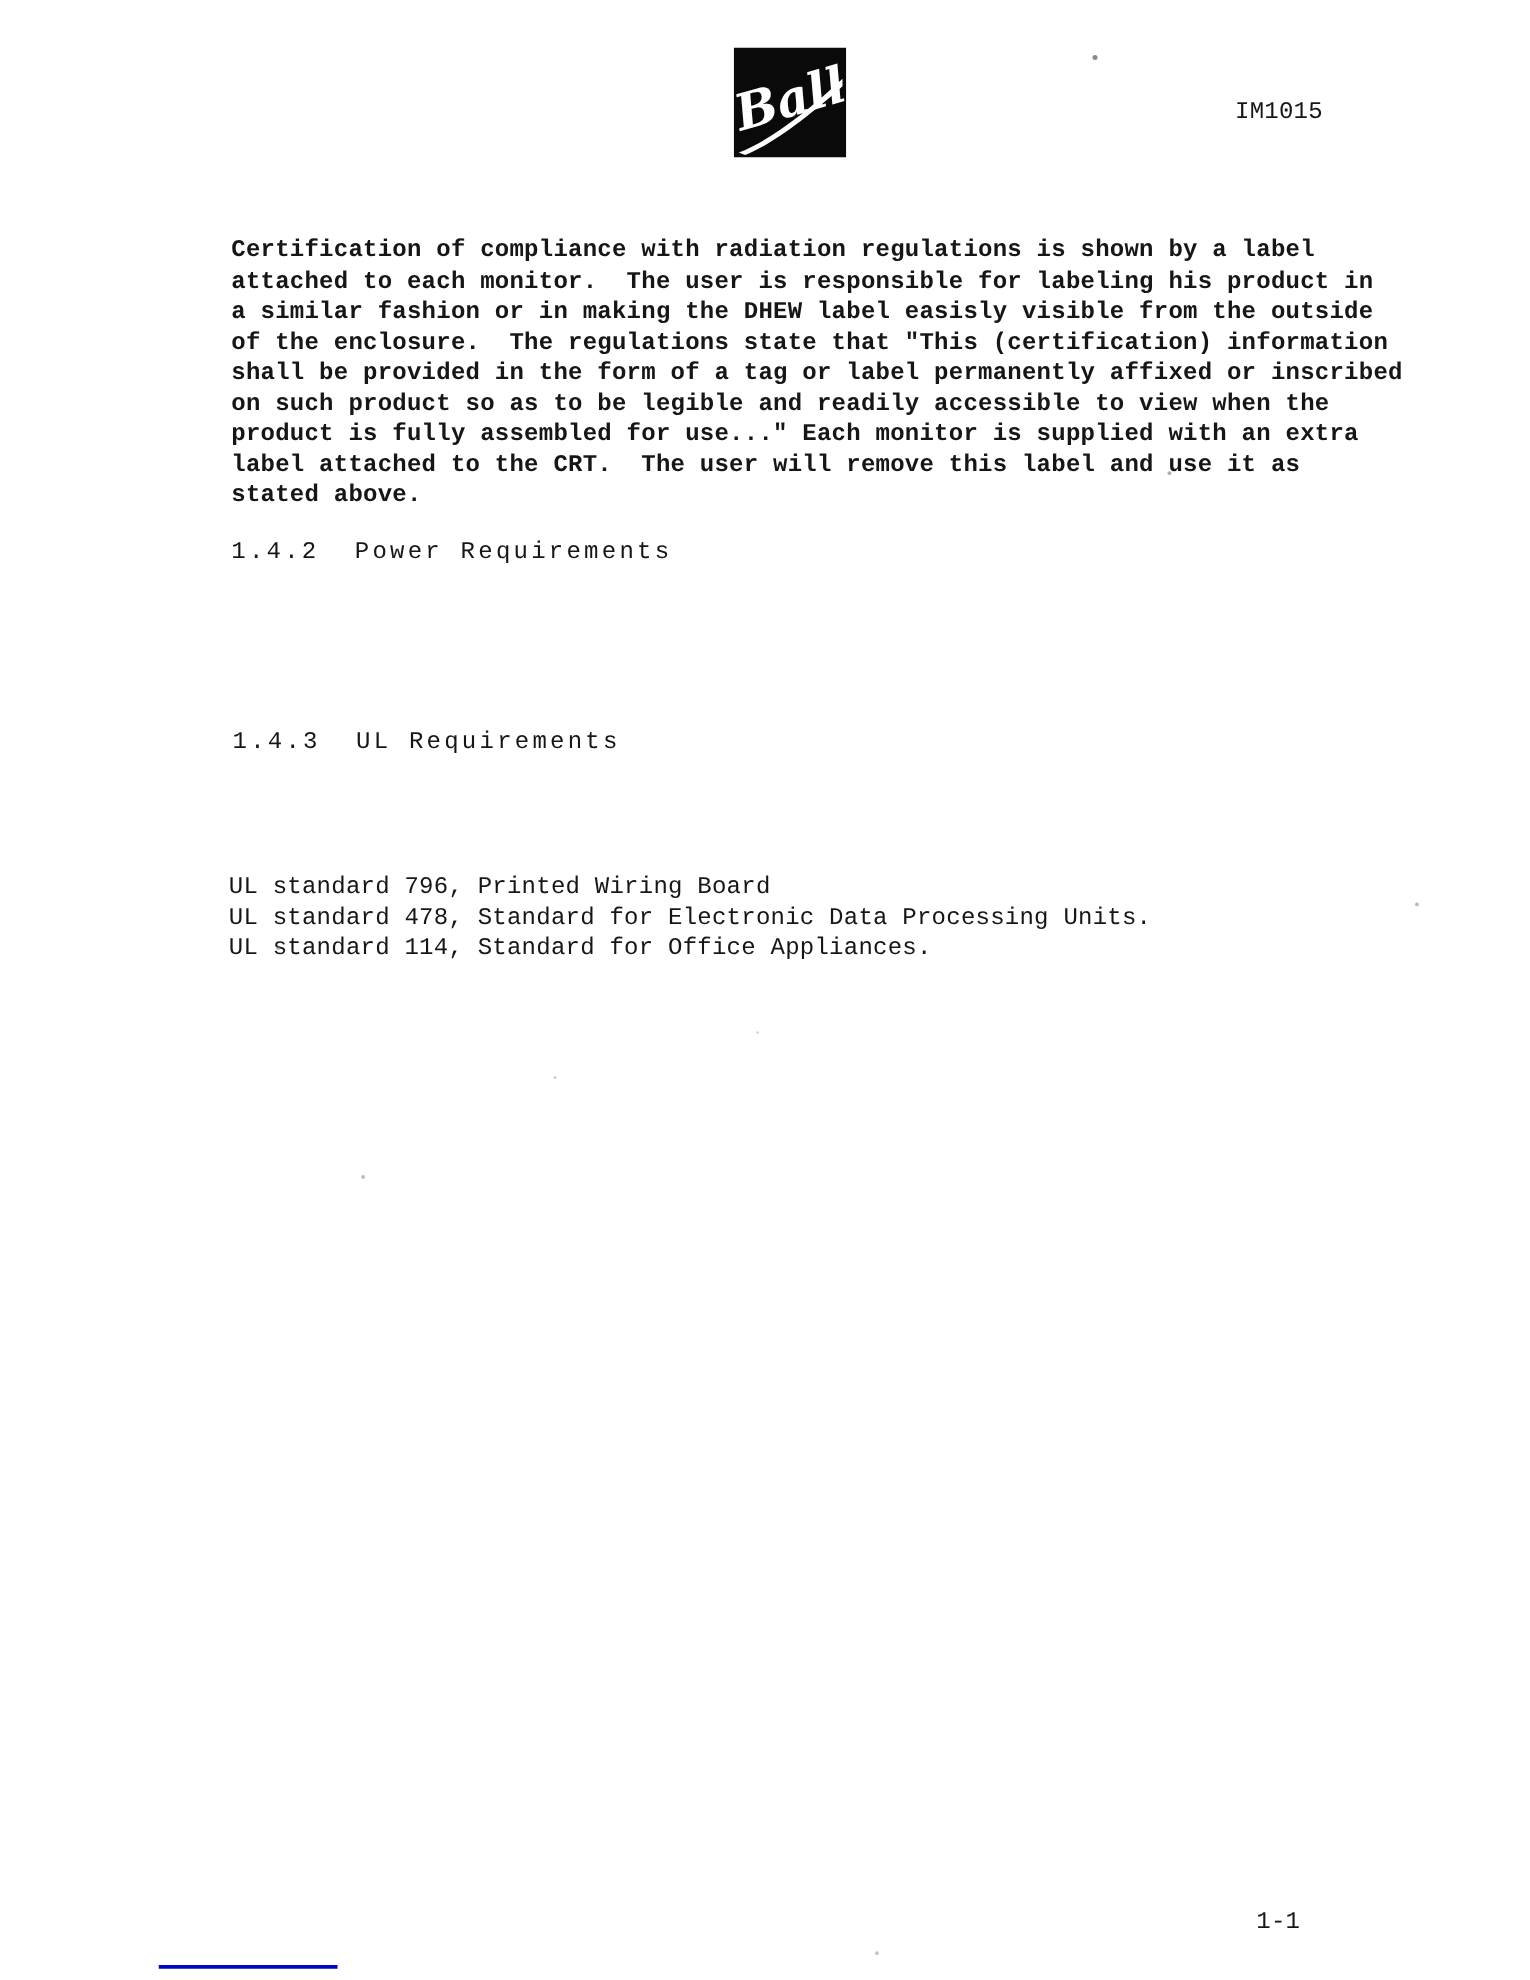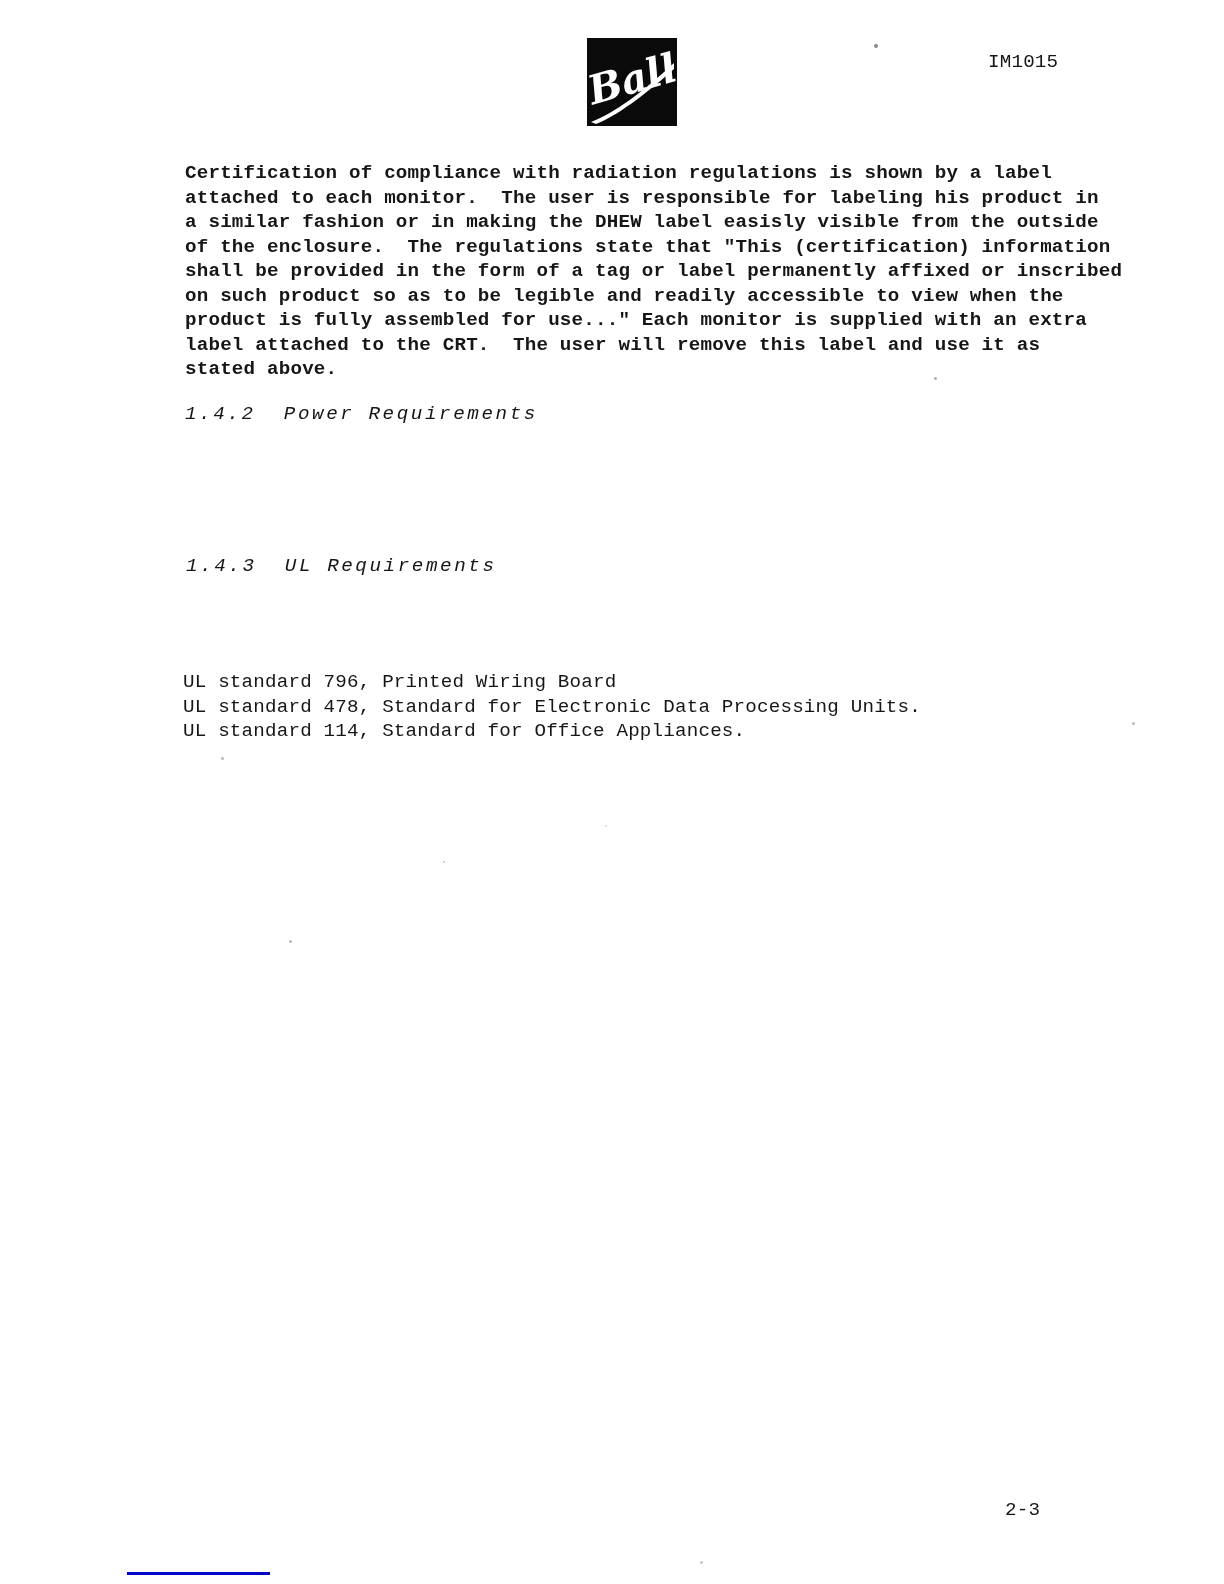--- a/index.html
+++ b/index.html
@@ -16,24 +16,24 @@
     overflow: hidden;
     font-family: "Liberation Mono", "DejaVu Sans Mono", monospace;
     color: #161616;
   }
   .mono {
     position: absolute;
     font-size: 19.2px;
     line-height: 24.5px;
     white-space: pre;
     letter-spacing: 0.2px;
+    margin-top: 27px;
   }
   .heading {
     letter-spacing: 2.6px;
-    font-style: italic;
   }
   .logo {
     position: absolute;
     left: 587px;
     top: 38px;
     width: 90px;
     height: 88px;
   }
   .doc-number {
     left: 988px;
@@ -84,21 +84,21 @@
 label attached to the CRT.  The user will remove this label and use it as
 stated above.</div>
 
   <div class="mono heading h-142">1.4.2  Power Requirements</div>
 
   <div class="mono heading h-143">1.4.3  UL Requirements</div>
   <div class="mono ul-list">UL standard 796, Printed Wiring Board
 UL standard 478, Standard for Electronic Data Processing Units.
 UL standard 114, Standard for Office Appliances.</div>
 
-  <div class="mono page-number">2-3</div>
+  <div class="mono page-number">1-1</div>
   <div class="footer-line" style="background: rgb(0, 6, 200);"></div>
 
   <div class="speck" style="left:874px;top:44px;width:4px;height:4px;"></div>
   <div class="speck" style="left:934px;top:377px;width:3px;height:3px;opacity:.7;"></div>
   <div class="speck" style="left:221px;top:757px;width:3px;height:3px;opacity:.6;"></div>
   <div class="speck" style="left:289px;top:940px;width:3px;height:3px;opacity:.6;"></div>
   <div class="speck" style="left:443px;top:861px;width:2px;height:2px;opacity:.5;"></div>
   <div class="speck" style="left:605px;top:825px;width:2px;height:2px;opacity:.4;"></div>
   <div class="speck" style="left:1132px;top:722px;width:3px;height:3px;opacity:.6;"></div>
   <div class="speck" style="left:700px;top:1561px;width:3px;height:3px;opacity:.5;"></div>

